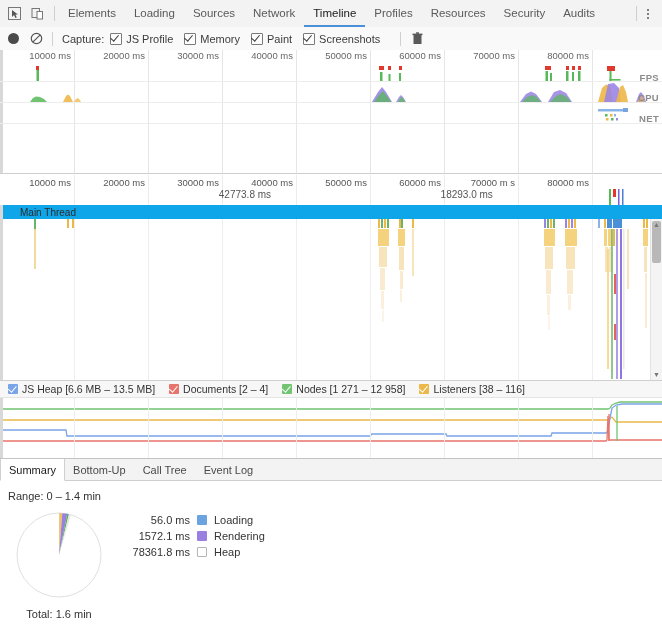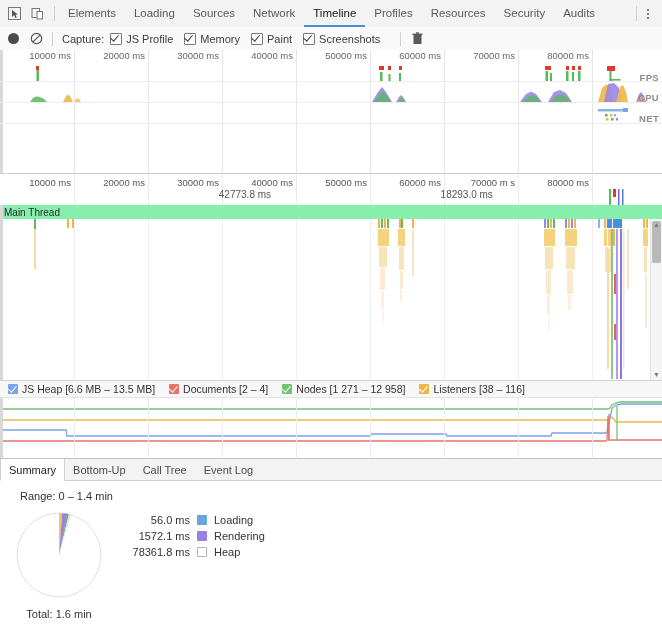--- a/index.html
+++ b/index.html
@@ -80,22 +80,22 @@
   .dr-gridline{position:absolute;top:0;bottom:0;width:1px;background:#ececec;}
   .dr-sub{position:absolute;top:14px;font-size:10px;color:#555;transform:translateX(-50%);white-space:nowrap;}
 
   
   .flame{
     position:absolute;left:0;top:205px;width:662px;height:175px;
     background:#fff;overflow:hidden;
   }
   .fl-grid{position:absolute;top:0;bottom:0;width:1px;background:#eeeeee;}
   .threadhdr{
-    position:absolute;left:0;top:0;width:662px;height:14px;background:#86efac;
-    display:flex;align-items:center;padding-left:4px;box-sizing:border-box;
+    position:absolute;left:0;top:0;width:662px;height:14px;background:#0ea5e9;
+    display:flex;align-items:center;padding-left:20px;box-sizing:border-box;
     font-size:10px;color:#2b2b2b;
   }
   .fl-left-edge{position:absolute;left:0;top:0;bottom:0;width:3px;background:#d8d8d8;z-index:3;}
   .vscroll{
     position:absolute;right:0;top:14px;width:11px;bottom:0;background:#f4f4f4;
     border-left:1px solid #e2e2e2;cursor:pointer;
   }
   .vscroll .thumb{position:absolute;left:1px;right:1px;top:2px;height:42px;background:#b8b8b8;border-radius:2px;}
   .scrollbtn{position:absolute;right:0;width:11px;height:11px;display:flex;align-items:center;justify-content:center;font-size:7px;color:#777;cursor:pointer;}
 
@@ -122,21 +122,21 @@
   }
   .btabs{
     height:21px;background:#f3f3f3;border-bottom:1px solid #cfcfcf;
     display:flex;align-items:stretch;
   }
   .btab{
     display:flex;align-items:center;padding:0 8px;font-size:11px;color:#4a4a4a;
     cursor:pointer;border-right:1px solid transparent;
   }
   .btab.active{background:#fff;color:#1a1a1a;border-left:1px solid #cfcfcf;border-right:1px solid #cfcfcf;margin-bottom:-1px;border-bottom:1px solid #fff;}
-  .range{padding:9px 0 0 20px;font-size:11px;color:#333;}
+  .range{padding:9px 0 0 8px;font-size:11px;color:#333;}
   .sumwrap{display:flex;align-items:flex-start;padding:6px 0 0 0;}
   .piewrap{width:118px;display:flex;flex-direction:column;align-items:center;}
   .total{font-size:11px;color:#333;margin-top:6px;}
   .legend{margin-left:0px;margin-top:4px;}
   .lrow{display:flex;align-items:center;height:16px;font-size:11px;color:#333;}
   .lval{width:72px;text-align:right;white-space:nowrap;}
   .lsw{width:10px;height:10px;margin:0 7px;border-radius:1px;flex:none;}
   .lname{white-space:nowrap;}
 </style>
 </head>

